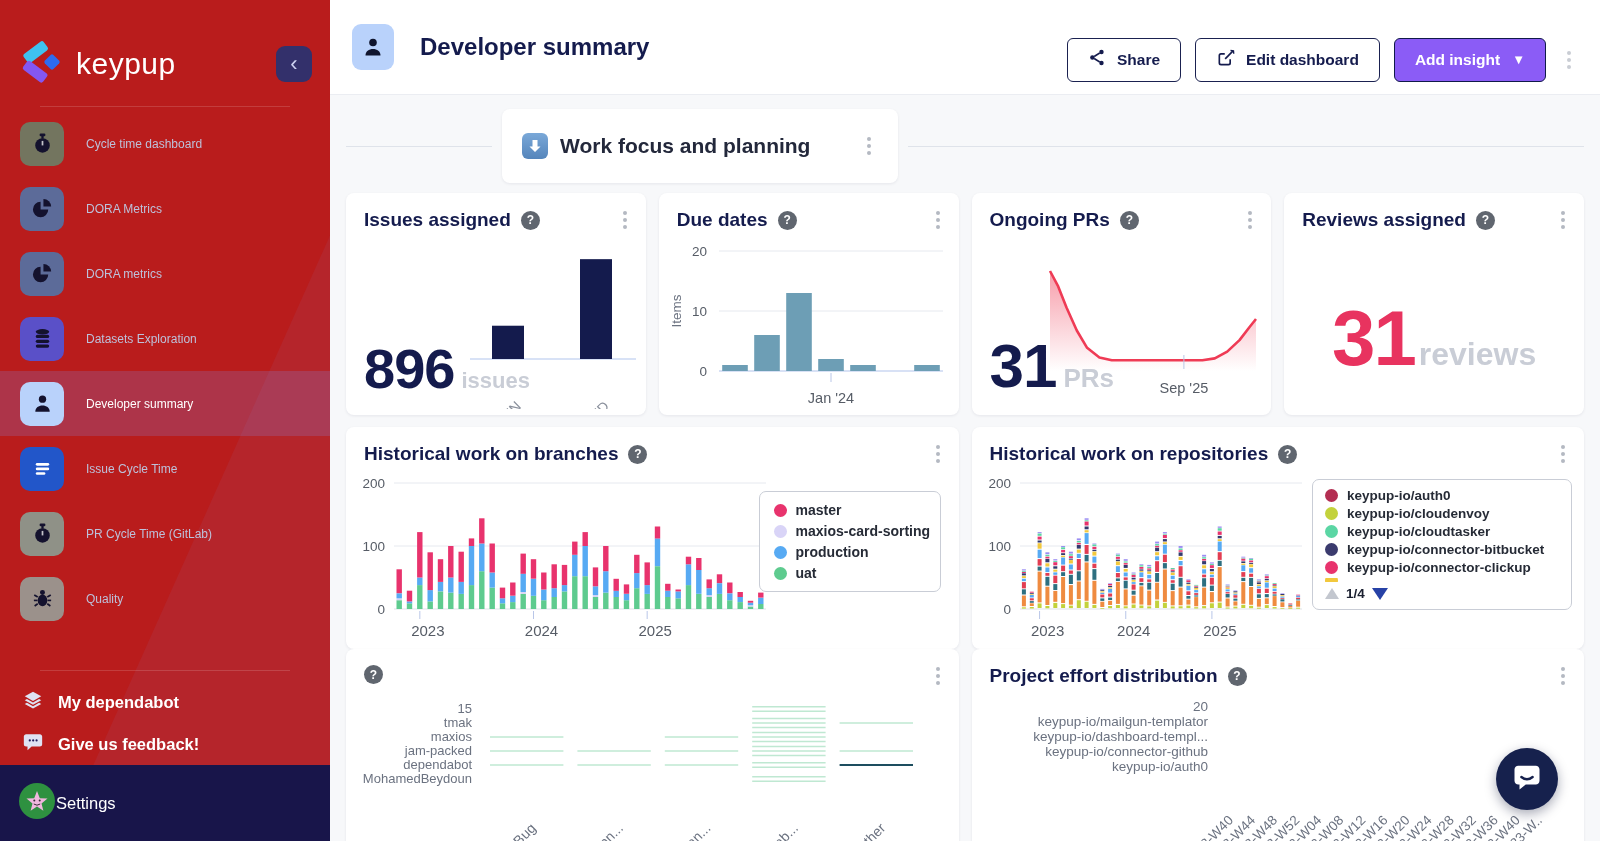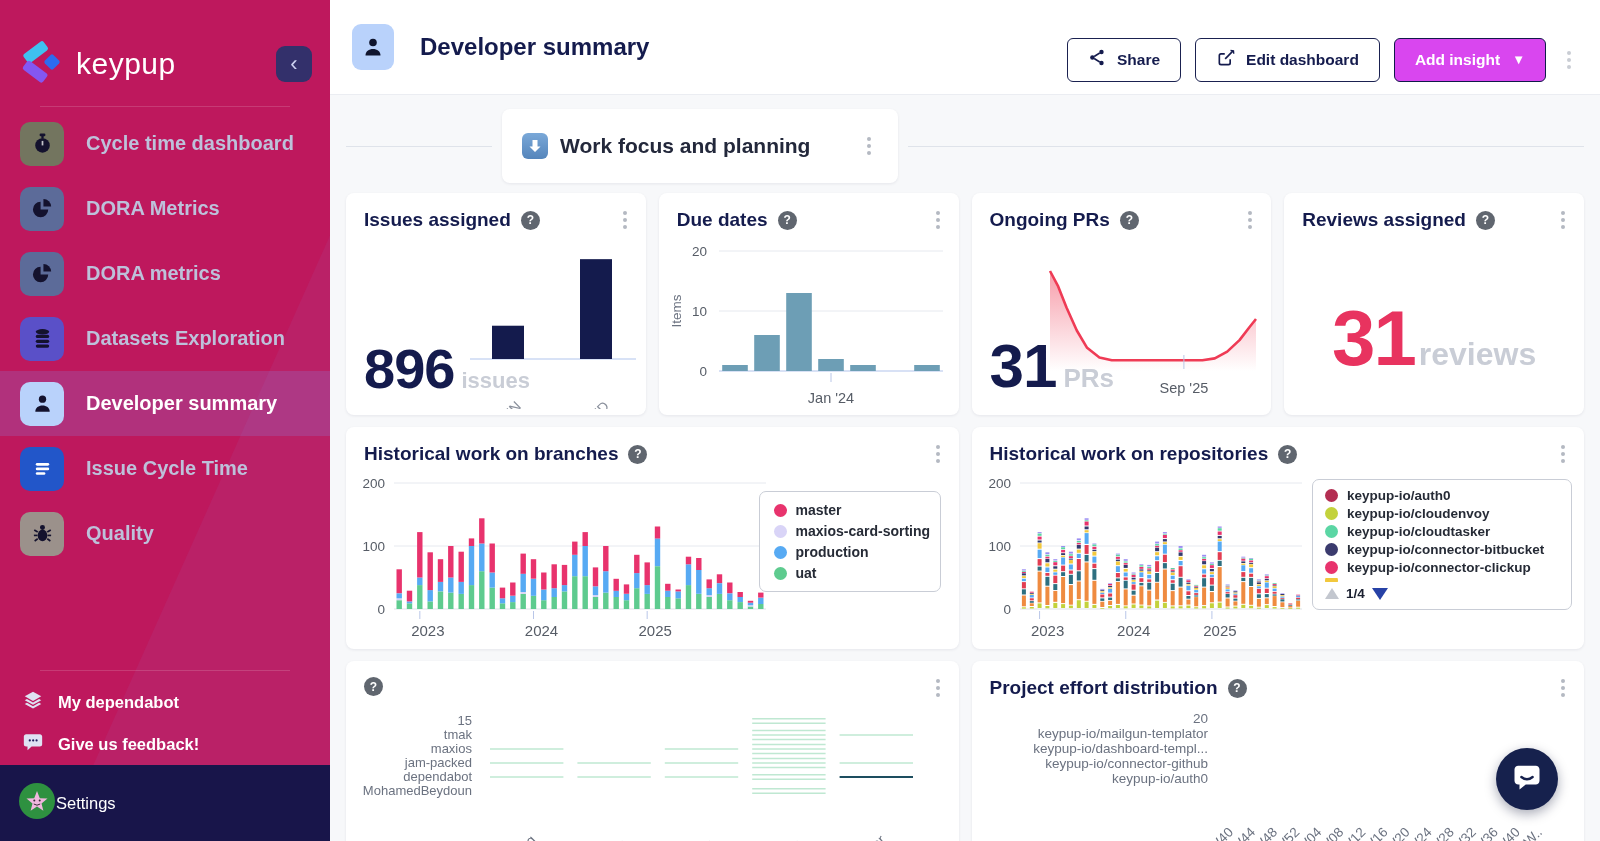--- a/index.html
+++ b/index.html
@@ -1,67 +1,67 @@
 <!DOCTYPE html>
 <html><head>
 <meta charset="utf-8">
 <style>
   * { box-sizing: border-box; margin: 0; padding: 0; }
   html,body { width:1600px; height:841px; overflow:hidden; font-family:"Liberation Sans",sans-serif; background:#f7f8fa; }
   svg { font-family:inherit; }
 
   
-  .sidebar { position:fixed; left:0; top:0; width:330px; height:841px; background:#be185d; z-index:5; }
+  .sidebar { position:fixed; left:0; top:0; width:330px; height:841px; background:#b91c1c; z-index:5; }
   .sidebar::after { content:""; position:absolute; inset:0; clip-path:polygon(100% 28%,100% 100%,18% 100%); background:rgba(140,150,235,.07); pointer-events:none; }
   .brand-row { display:flex; align-items:center; padding:40px 18px 0 20px; position:relative; z-index:2;}
   .brand-text { color:#fff; font-size:30px; font-weight:400; margin-left:12px; letter-spacing:.5px; }
   .collapse-btn { margin-left:auto; width:36px; height:36px; border-radius:9px; background:#33306b; color:#cdd1f2; font-size:22px; display:flex; align-items:center; justify-content:center; cursor:pointer; }
   .side-divider { border-top:1px solid rgba(255,255,255,.15); margin:18px 40px 0 40px; }
   .menu { margin-top:4px; height:556px; overflow:hidden; position:relative; z-index:2; }
   .side-item { display:flex; align-items:center; height:65px; padding-left:20px; cursor:pointer; }
   .side-item.active { background:rgba(130,140,235,.22); }
   .tile { width:44px; height:44px; border-radius:10px; display:flex; align-items:center; justify-content:center; flex:0 0 44px; }
-  .side-label { margin-left:22px; font-size:20px; color:#bdc1da;font-weight:bold; }
+  .side-label { margin-left:22px; font-size:12px; color:#bdc1da; }
   .side-item.active .side-label { color:#ffffff; }
   .utility { position:absolute; left:0; right:0; bottom:76px; z-index:2; }
   .util-divider { border-top:1px solid rgba(255,255,255,.15); margin:0 40px 10px 40px; }
   .util-item { display:flex; align-items:center; gap:14px; padding:8px 0 8px 22px; color:#fff; font-size:16.5px; font-weight:bold; cursor:pointer; }
   .settings-bar { position:absolute; left:0; right:0; bottom:0; height:76px; background:#18154a; display:flex; align-items:center; padding-left:18px; z-index:3; cursor:pointer; }
   .settings-label { color:#fff; font-size:16.5px; }
 
   
   .main { margin-left:330px; }
   .topbar { height:95px; background:#fff; border-bottom:1px solid #ebedf2; display:flex; align-items:center; padding:0 22px; }
   .head-tile { width:42px; height:46px; border-radius:9px; background:#b9d2fb; display:flex; align-items:center; justify-content:center; }
   .head-text { margin-left:26px; width:630px; }
   .page-title { font-size:24px; font-weight:bold; color:#141b4d; }
   .page-subtitle { font-size:15px; color:#8b919e; margin-top:9px; white-space:nowrap; overflow:hidden; }
   .top-actions { margin-left:auto; display:flex; align-items:center; gap:14px;margin-top:25px; }
   .btn { height:44px; border-radius:6px; display:flex; align-items:center; gap:10px; padding:0 20px; font-size:15.5px; font-weight:bold; cursor:pointer; }
   .btn.outline { background:#fff; border:1.5px solid #1a2150; color:#141b4d; }
-  .btn.solid { background:#d946ef; border:1.5px solid #111a4a; color:#fff; }
+  .btn.solid { background:#8b5cf6; border:1.5px solid #111a4a; color:#fff; }
   .caret { font-size:13px; margin-left:2px; }
   .kebab { width:18px; height:22px; display:flex; flex-direction:column; align-items:center; justify-content:center; gap:3px; cursor:pointer; }
   .kebab i { width:4px; height:4px; border-radius:50%; background:#b4b9c2; display:block; }
   .kebab.light i { background:#c9cdd4; }
 
   .content { padding:14px 16px 0 16px; height:746px; position:relative; }
 
   
   .section-row { display:flex; align-items:center; height:74px; margin-bottom:10px; }
   .hr-seg { border-top:1px solid #dfe3ea; }
   .hr-left { width:146px; margin-right:10px; }
   .hr-right { flex:1; margin-left:10px; }
   .section-card { background:#fff; border-radius:8px; box-shadow:0 1px 3px rgba(20,25,60,.08); padding:0 20px; height:74px; width:396px; display:flex; align-items:center; gap:12px; }
   .emoji-box { width:26px; height:26px; border-radius:6px; background:linear-gradient(#7aa8d8,#5585bb); display:flex; align-items:center; justify-content:center; }
   .section-title { font-size:21px; font-weight:bold; color:#23283b; }
   .section-card .kebab { margin-left:auto; }
 
   .row1 { display:grid; grid-template-columns:repeat(4,1fr); gap:13px; margin-bottom:12px; }
-  .row2 { display:grid; grid-template-columns:1fr 1fr; gap:13px; margin-bottom:12px; }
+  .row2 { display:grid; grid-template-columns:1fr 1fr; gap:13px; }
   .row3 { display:grid; grid-template-columns:1fr 1fr; gap:13px; }
   .card { background:#fff; border-radius:8px; box-shadow:0 1px 3px rgba(20,25,60,.08); padding:16px 18px; position:relative; overflow:hidden; }
   .row1 .card { height:222px; }
   .row2 .card { height:222px; }
   .row3 .card { height:230px; }
   .card-head { display:flex; align-items:center; gap:10px; }
   .card-title { font-size:19px; font-weight:bold; color:#141b4d; }
   .help { width:19px; height:19px; border-radius:50%; background:#60666f; color:#fff; font-size:12px; font-weight:bold; display:flex; align-items:center; justify-content:center; cursor:pointer; flex:0 0 19px; }
   .card > .kebab { position:absolute; right:12px; top:16px; }
 
@@ -162,20 +162,31 @@
       </div>
       <div class="side-item">
         <span class="tile" style="background:#2256c9">
           <svg width="23" height="23" viewBox="0 0 24 24">
             <rect x="5" y="6.2" width="14" height="2.8" rx="1.4" fill="#fff"></rect>
             <rect x="5" y="11" width="14" height="2.8" rx="1.4" fill="#fff"></rect>
             <rect x="5" y="15.8" width="10" height="2.8" rx="1.4" fill="#fff"></rect>
           </svg>
         </span>
         <span class="side-label">Issue Cycle Time</span>
+      </div>
+      <div class="side-item">
+        <span class="tile" style="background:#8f9187">
+          <svg width="23" height="23" viewBox="0 0 24 24">
+            <rect x="9" y="1.5" width="6" height="3" rx="1.2" fill="#14122e"></rect>
+            <rect x="10.8" y="4" width="2.4" height="3" fill="#14122e"></rect>
+            <circle cx="12" cy="14" r="7.6" fill="#14122e"></circle>
+            <line x1="12" y1="14" x2="12" y2="9.3" stroke="rgba(255,255,255,.75)" stroke-width="1.8"></line>
+          </svg>
+        </span>
+        <span class="side-label">PR Cycle Time (GitLab)</span>
       </div>
       <div class="side-item">
         <span class="tile" style="background:#9b918b">
           <svg width="23" height="23" viewBox="0 0 24 24">
             <ellipse cx="12" cy="14" rx="5" ry="6.2" fill="#14122e"></ellipse>
             <circle cx="12" cy="5.8" r="2.6" fill="#14122e"></circle>
             <g stroke="#14122e" stroke-width="1.7">
               <line x1="7" y1="10.5" x2="3.4" y2="8.3"></line>
               <line x1="6.8" y1="14" x2="3" y2="14"></line>
               <line x1="7" y1="17.5" x2="3.8" y2="19.8"></line>

